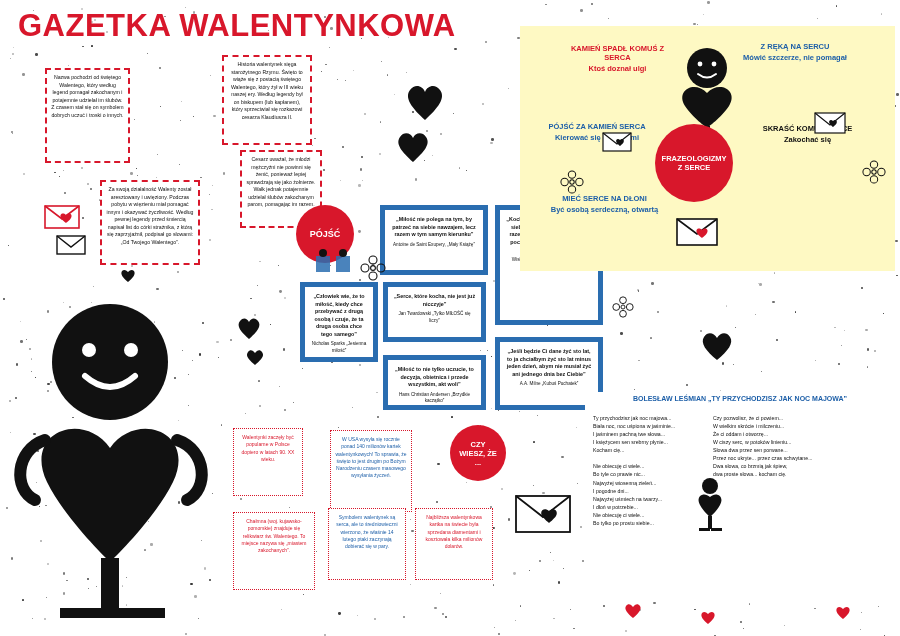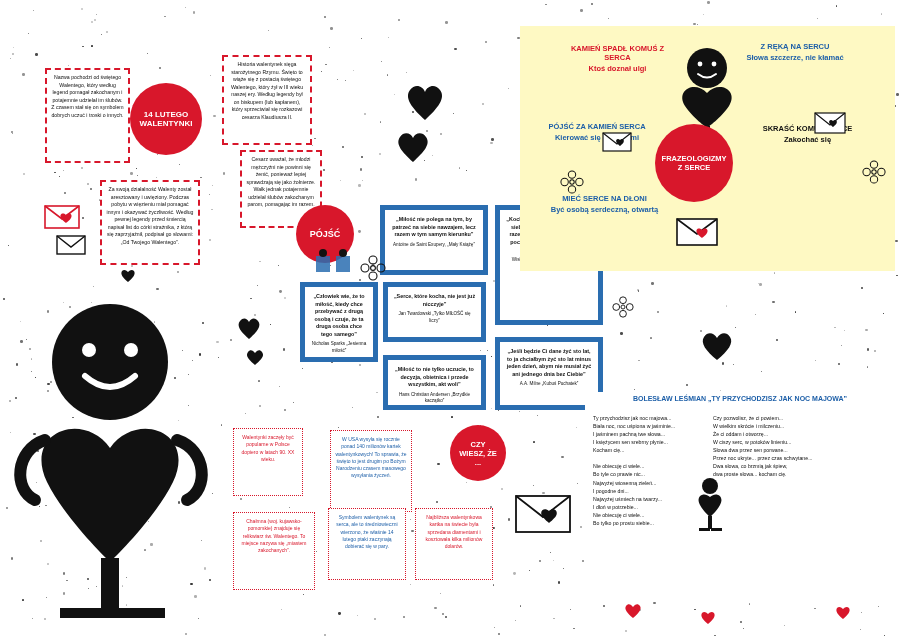--- a/index.html
+++ b/index.html
@@ -703,40 +703,38 @@
       <span style="left:178.7px;top:163.7px;width:0.7px;height:0.7px;opacity:0.57"></span>
       <span style="left:589.9px;top:293.5px;width:1.1px;height:1.1px;opacity:0.68"></span>
       <span style="left:329.5px;top:265.2px;width:1.1px;height:1.1px;opacity:0.70"></span>
       <span style="left:750.4px;top:114.7px;width:1.3px;height:1.3px;opacity:0.71"></span>
       <span style="left:806.7px;top:551.4px;width:2.7px;height:2.7px;opacity:0.71"></span>
       <span style="left:768.3px;top:108.7px;width:2.7px;height:2.7px;opacity:0.50"></span>
       <span style="left:26.9px;top:489.3px;width:1.5px;height:1.5px;opacity:0.62"></span>
       <span style="left:46.6px;top:562.9px;width:2.5px;height:2.5px;opacity:0.31"></span>
     </div>
 
+  <div class="title">GAZETKA WALENTYNKOWA</div>
 
   <div class="box dashed-red" style="left:45px;top:68px;width:85px;height:95px;">
     <div class="txt">Nazwa pochodzi od świętego Walentego, który według legend pomagał zakochanym i potajemnie udzielał im ślubów. Z czasem stał się on symbolem dobrych uczuć i troski o innych.</div>
   </div>
 
   <div class="box dashed-red" style="left:222px;top:55px;width:90px;height:90px;">
     <div class="txt">Historia walentynek sięga starożytnego Rzymu. Święto to wiąże się z postacią świętego Walentego, który żył w III wieku naszej ery. Według legendy był on biskupem (lub kapłanem), który sprzeciwiał się rozkazowi cesarza Klaudiusza II.</div>
   </div>
 
   <div class="box dashed-red" style="left:240px;top:150px;width:82px;height:78px;">
     <div class="txt">Cesarz uważał, że młodzi mężczyźni nie powinni się żenić, ponieważ lepiej sprawdzają się jako żołnierze. Wałk jednak potajemnie udzielał ślubów zakochanym parom, pomagając im razem.</div>
   </div>
 
   <div class="box dashed-red" style="left:100px;top:180px;width:100px;height:85px;">
     <div class="txt">Za swoją działalność Walenty został aresztowany i uwięziony. Podczas pobytu w więzieniu miał pomagać innym i okazywać życzliwość. Według pewnej legendy przed śmiercią napisał list do córki strażnika, z którą się zaprzyjaźnił, podpisał go słowami: „Od Twojego Walentego”.</div>
   </div>
 
-  <div class="circle" style="left:130px;top:83px;width:72px;height:72px;font-size:8px;padding:8px;">
-    <span>14 LUTEGO WALENTYNKI</span>
-  </div>
 
   <div class="circle" style="left:296px;top:205px;width:58px;height:58px;font-size:9px;">
     <span>PÓJŚĆ</span>
   </div>
 
   <div class="quote" style="left:380px;top:205px;width:108px;height:70px;">
     <div class="q-main">„Miłość nie polega na tym, by patrzeć na siebie nawzajem, lecz razem w tym samym kierunku”</div>
     <div class="q-src">Antoine de Saint Exupery, „Mały Książę”</div>
   </div>
 
@@ -767,21 +765,21 @@
 
   <div class="box solid-white" style="left:520px;top:26px;width:375px;height:245px;">
 
     <div style="position:absolute;left:40px;top:18px;width:115px;font-size:7.5px;text-align:center;" class="rt-red">
       <div>KAMIEŃ SPADŁ KOMUŚ Z SERCA</div>
       <div style="margin-top:2px;">Ktoś doznał ulgi</div>
     </div>
 
     <div style="position:absolute;left:215px;top:16px;width:120px;font-size:7.5px;text-align:center;" class="rt-blue">
       <div>Z RĘKĄ NA SERCU</div>
-      <div style="margin-top:2px;">Słowa szczerze, nie kłamać</div>
+      <div style="margin-top:2px;">Mówić szczerze, nie pomagał</div>
     </div>
 
     <div style="position:absolute;left:22px;top:96px;width:110px;font-size:7.5px;text-align:center;" class="rt-blue">
       <div>PÓJŚĆ ZA KAMIEŃ SERCA</div>
       <div style="margin-top:2px;">Kierować się uczuciami</div>
     </div>
 
     <div style="position:absolute;left:230px;top:98px;width:115px;font-size:7.5px;text-align:center;color:#111;font-weight:bold;">
       <div>SKRAŚĆ KOMUŚ SERCE</div>
       <div style="margin-top:2px;">Zakochać się</div>

